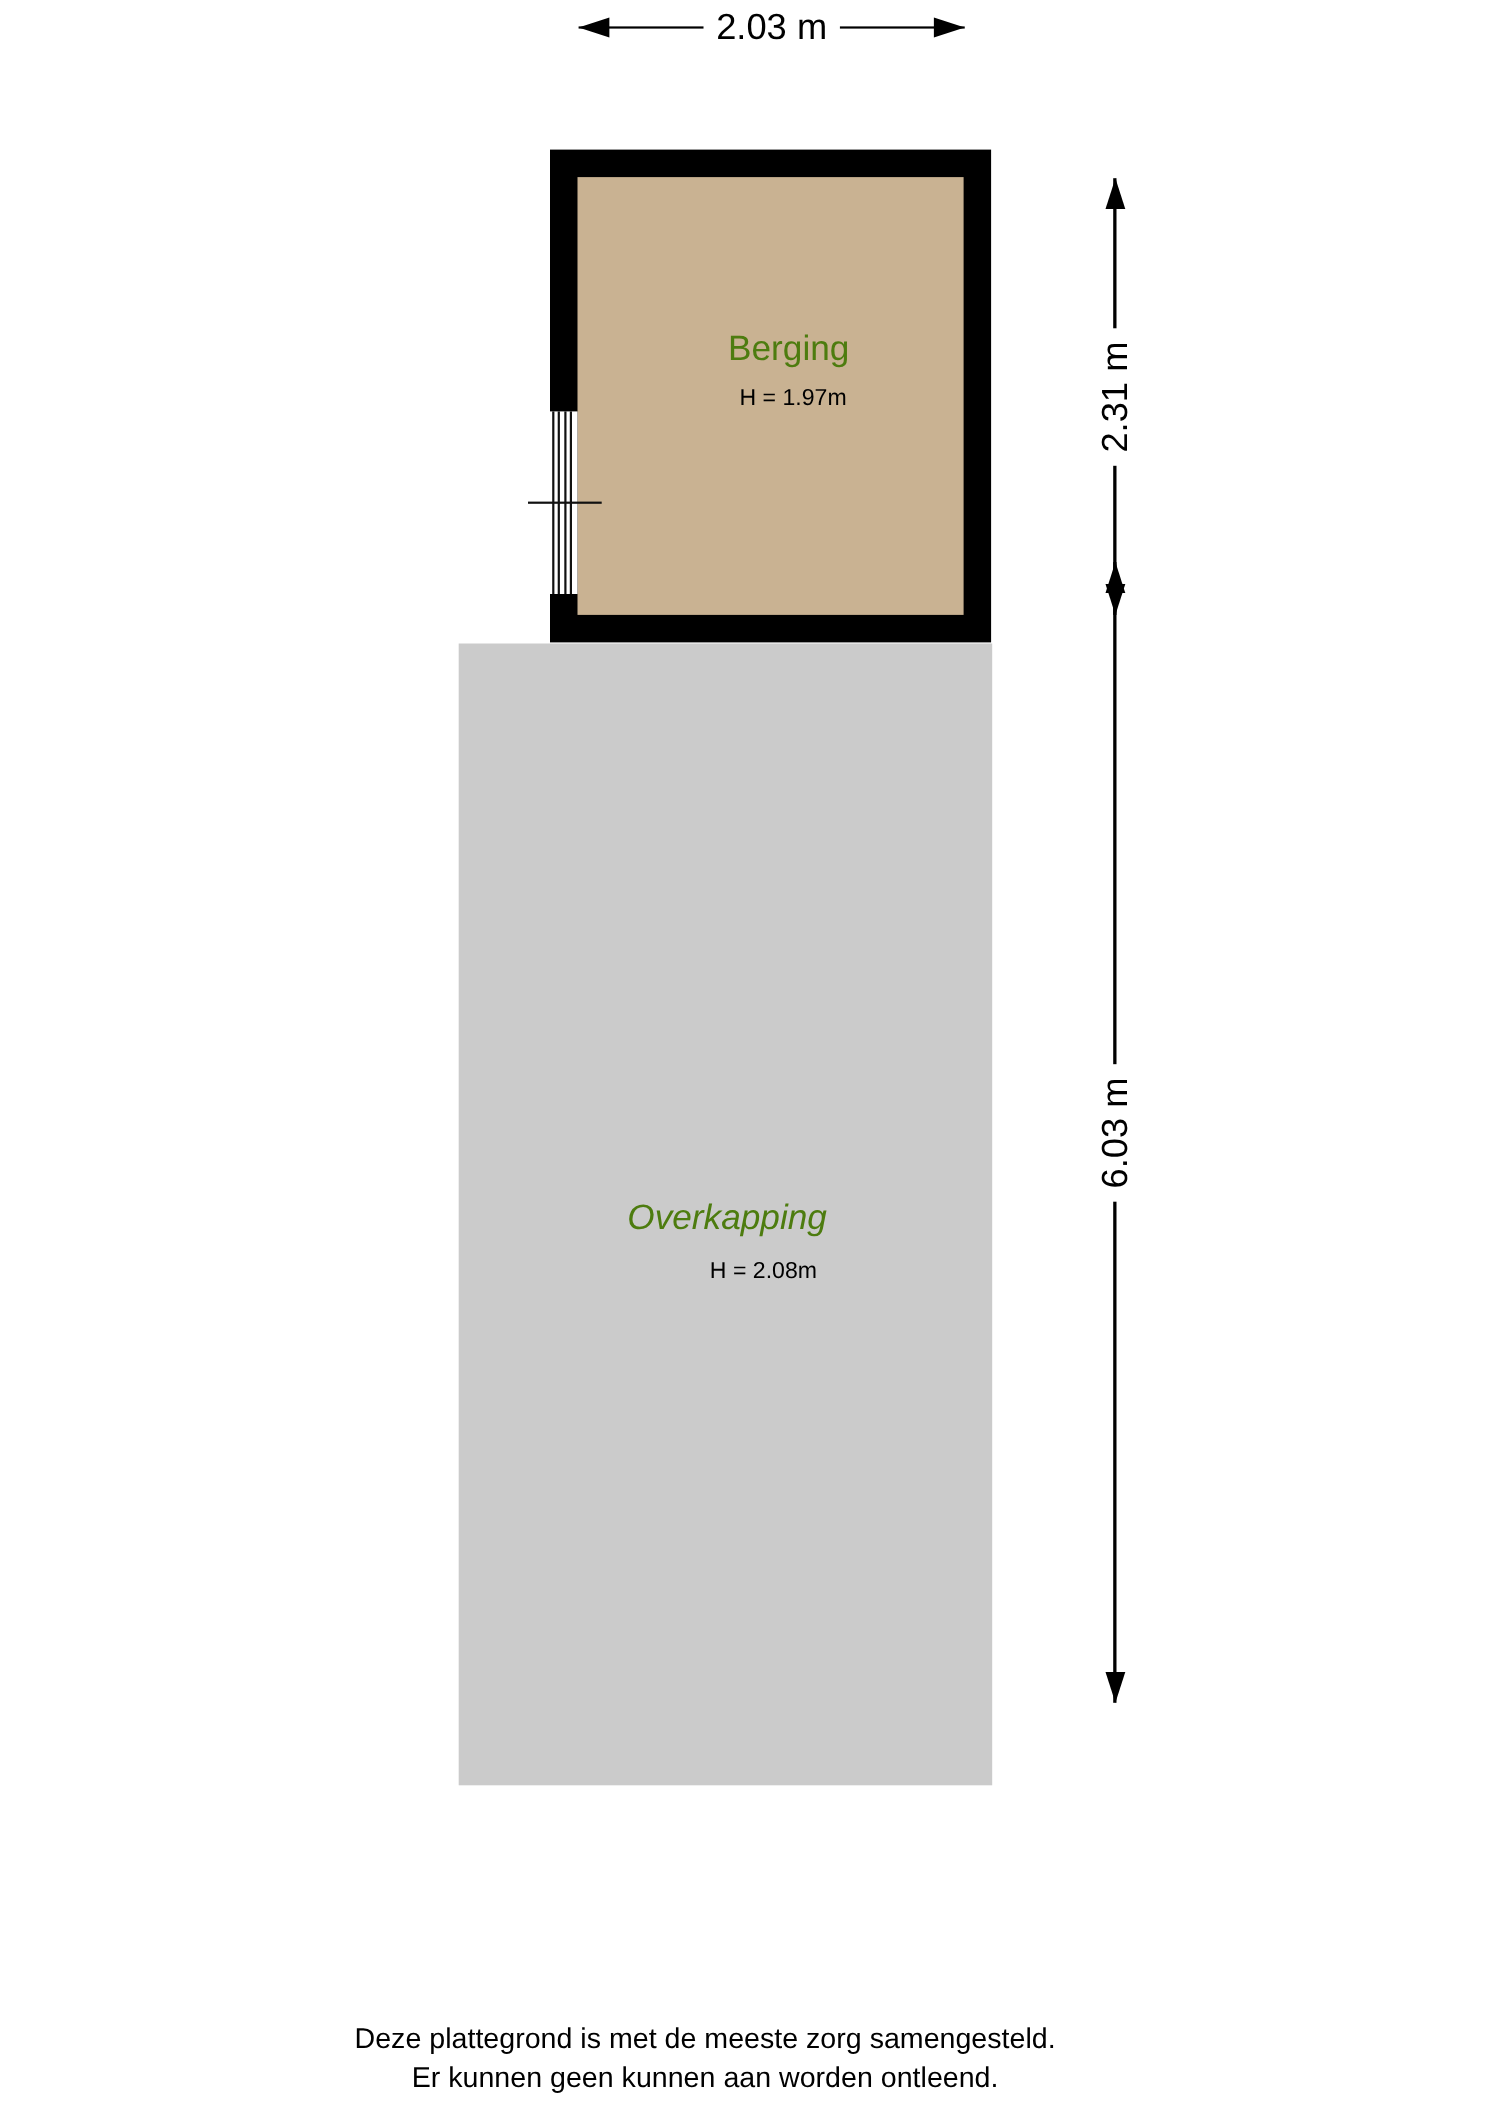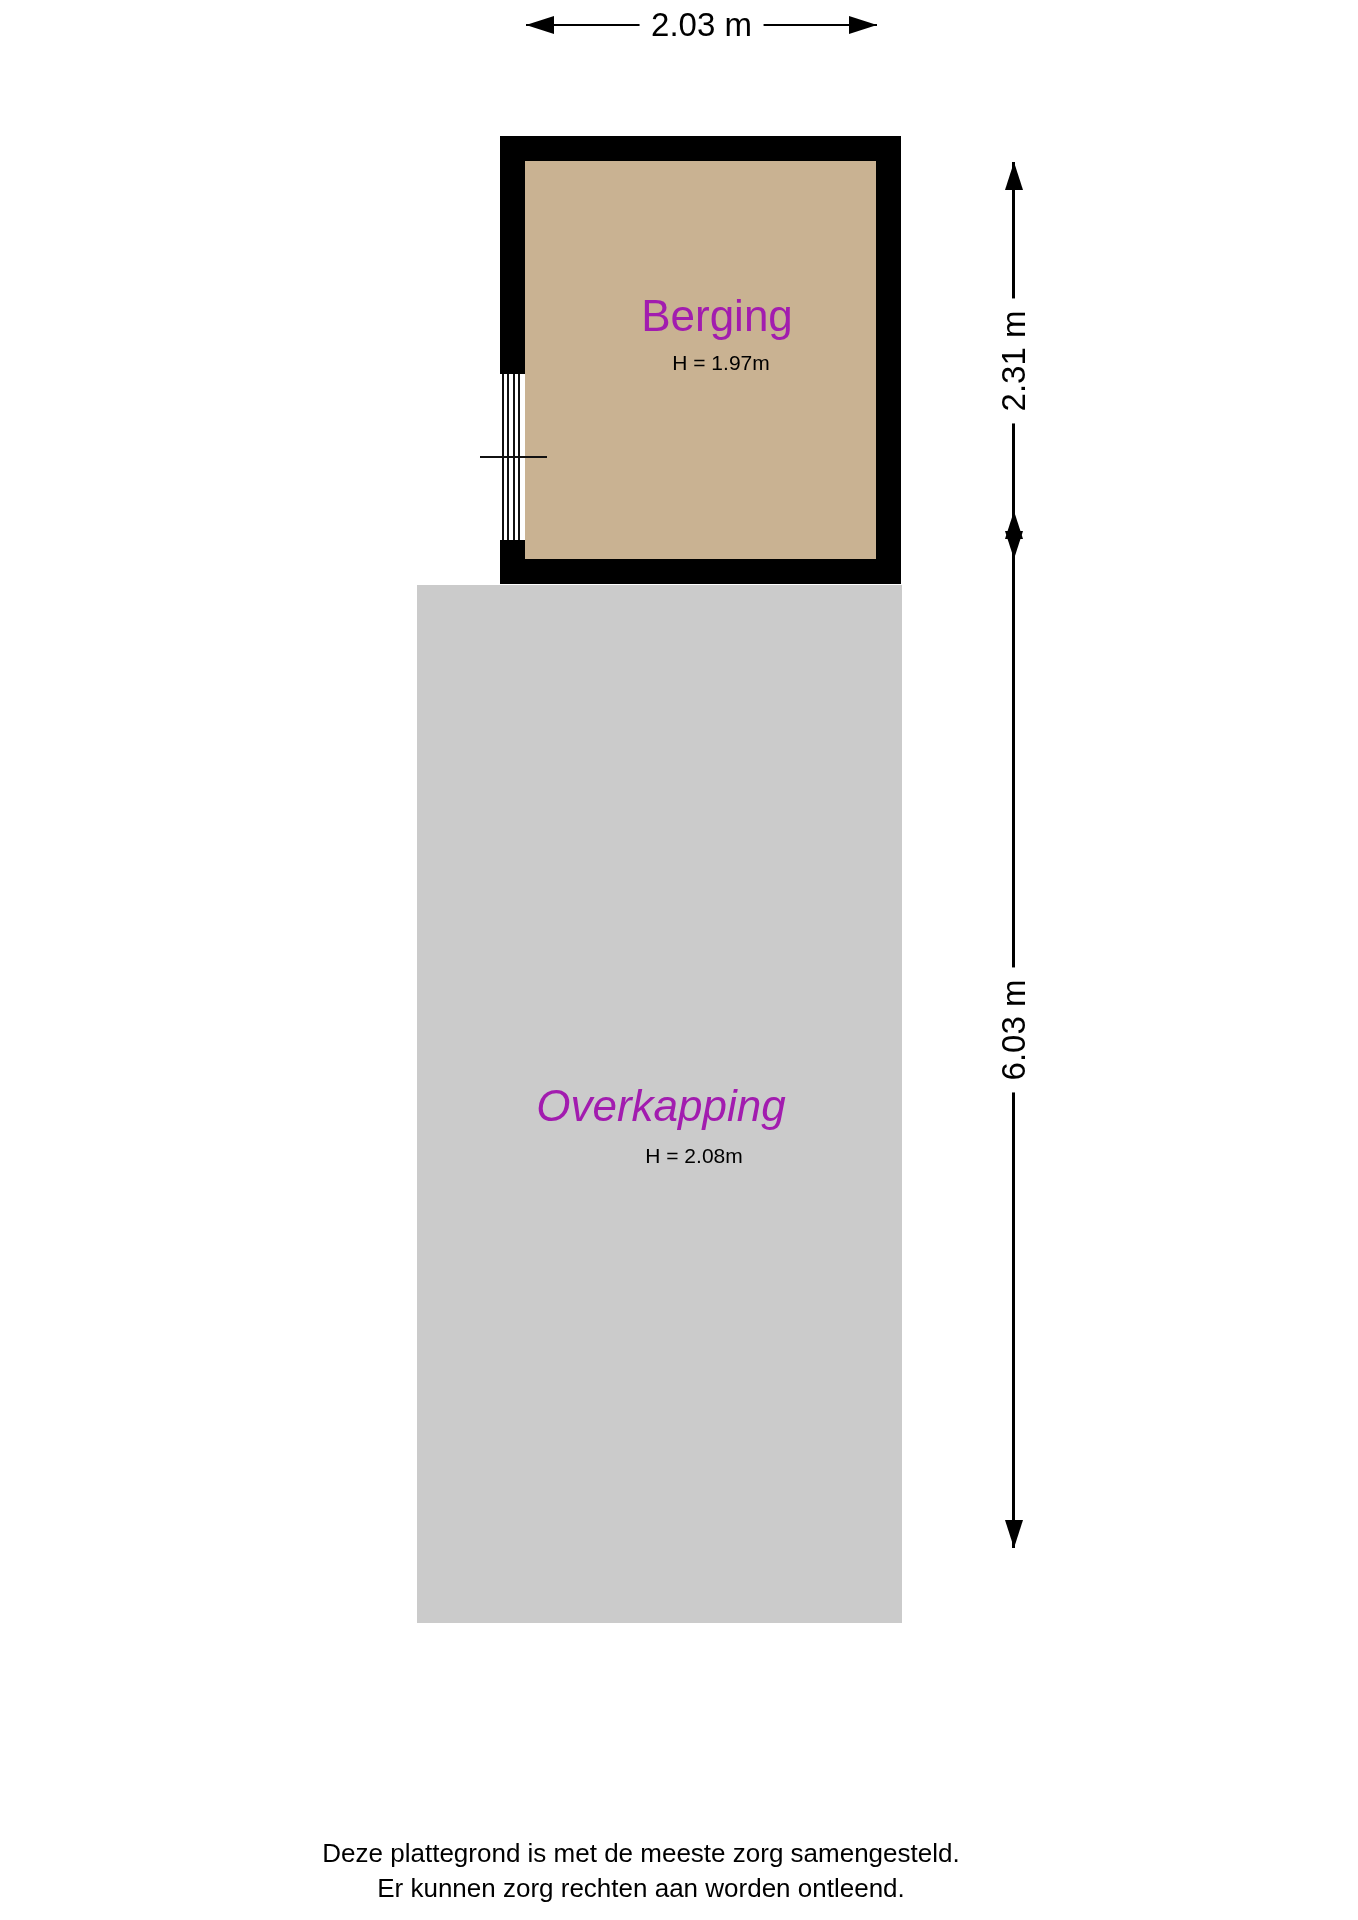--- a/index.html
+++ b/index.html
@@ -56,23 +56,23 @@
     position: absolute;
     left: 480px; top: 456px;
     width: 67px; height: 2px;
     background: #111111;
   }
   
   .room-label {
     position: absolute;
     transform: translate(-50%, -50%);
     white-space: nowrap;
-    font-size: 44px;
+    font-size: 32px;
     line-height: 1;
-    color: #a21caf;
+    color: #4d7c0f;
   }
   .room-height {
     position: absolute;
     transform: translate(-50%, -50%);
     white-space: nowrap;
     font-size: 21px;
     line-height: 1;
     color: #000000;
   }
   .lbl-berging        { left: 717px; top: 316px; }
@@ -198,16 +198,16 @@
   <div class="dim dim-right-lower">
     <div class="dim-line-v"></div>
     <div class="arrowhead ah-up"></div>
     <div class="arrowhead ah-down"></div>
     <span class="dim-label dim-label-v">6.03 m</span>
   </div>
 
 
   <div class="footer-disclaimer">
     <div>Deze plattegrond is met de meeste zorg samengesteld.</div>
-    <div>Er kunnen zorg rechten aan worden ontleend.</div>
+    <div>Er kunnen geen kunnen aan worden ontleend.</div>
   </div>
 
 </div>
 
 </body></html>

